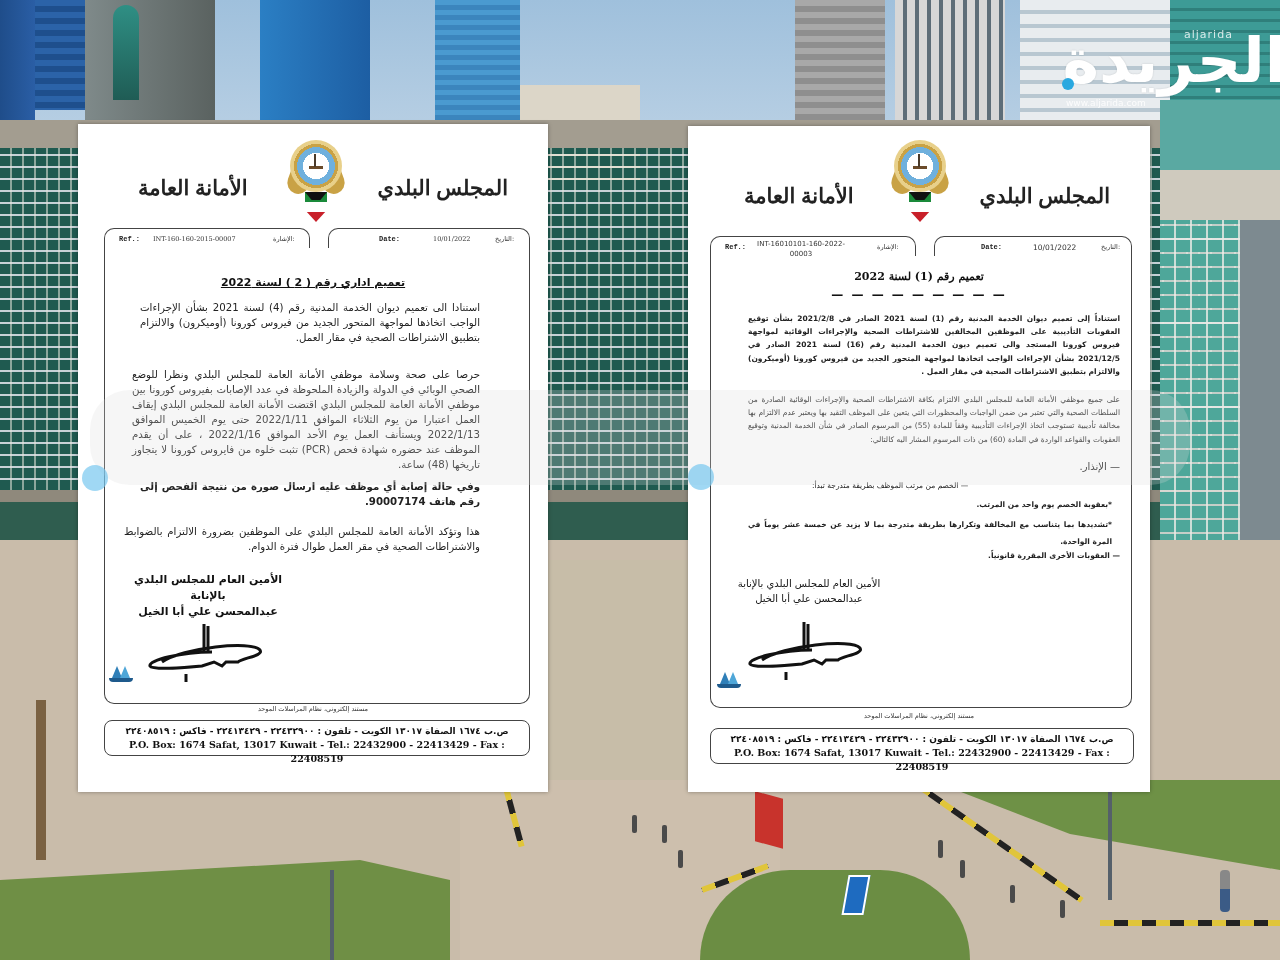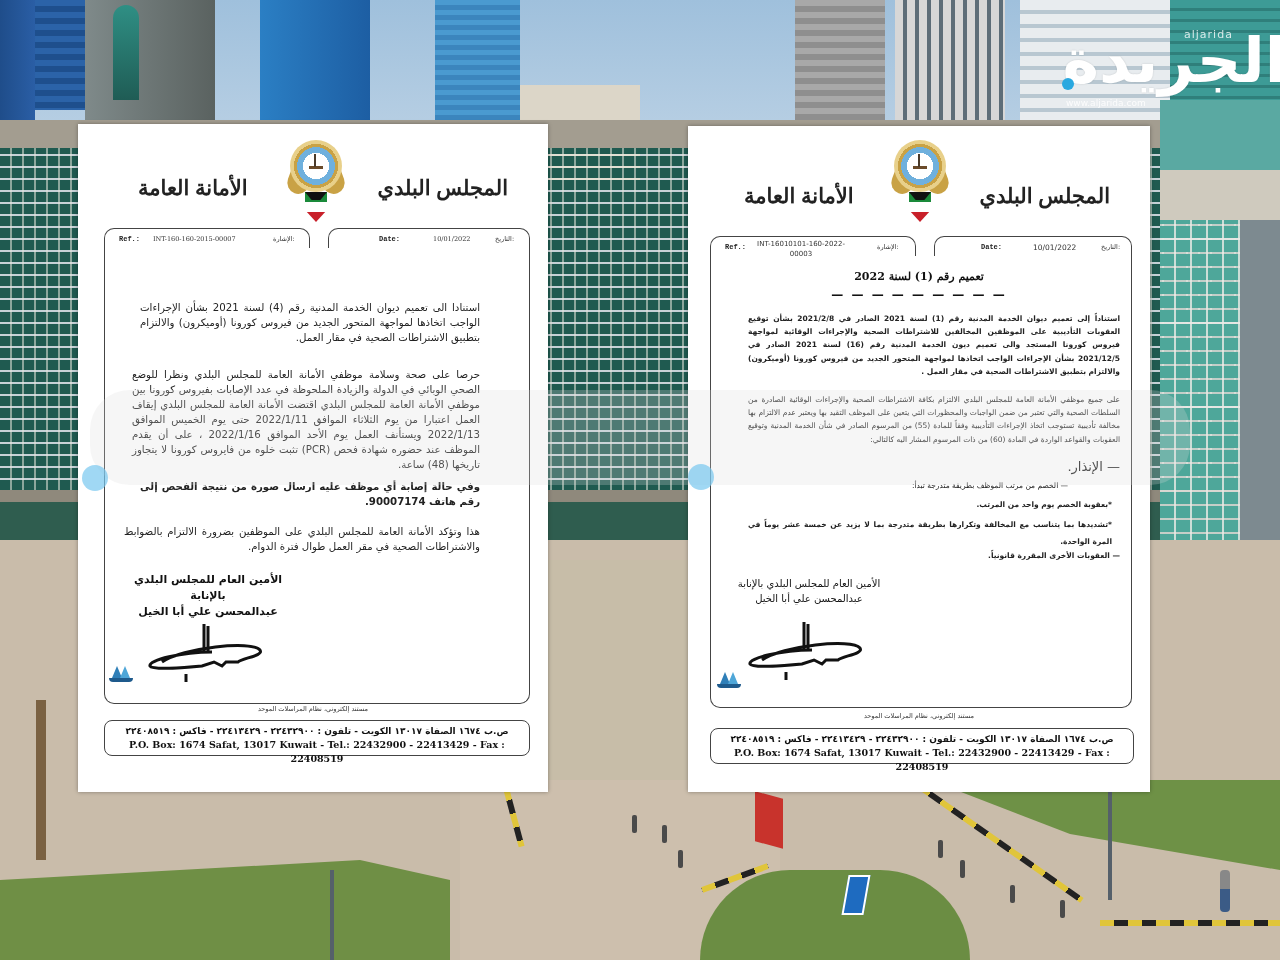--- a/index.html
+++ b/index.html
@@ -185,20 +185,21 @@
   </div>
 
   <div class="refbox" style="left:250px;width:202px;">
     <span class="refbox-label" style="left:50px;">Date:</span>
     <span class="refbox-val" style="left:104px;">10/01/2022</span>
     <span class="refbox-ar" style="left:166px;">التاريخ:</span>
   </div>
 
   <div class="body-frame" style="left:26px;top:124px;width:426px;height:456px;"></div>
 
+  <div class="title-ar" style="top:152px;font-size:11px;text-decoration:underline;">تعميم اداري رقم ( 2 ) لسنة 2022</div>
 
   <div class="para" style="left:62px;top:176px;width:340px;font-size:10.2px;line-height:15px;">استنادا الى تعميم ديوان الخدمة المدنية رقم (4) لسنة 2021 بشأن الإجراءات الواجب اتخاذها لمواجهة المتحور الجديد من فيروس كورونا (أوميكرون) والالتزام بتطبيق الاشتراطات الصحية في مقار العمل.</div>
   <div class="para" style="left:54px;top:243px;width:348px;font-size:10.2px;line-height:15px;">حرصا على صحة وسلامة موظفي الأمانة العامة للمجلس البلدي ونظرا للوضع الصحي الوبائي في الدولة والزيادة الملحوظة في عدد الإصابات بفيروس كورونا بين موظفي الأمانة العامة للمجلس البلدي اقتضت الأمانة العامة للمجلس البلدي إيقاف العمل اعتبارا من يوم الثلاثاء الموافق 2022/1/11 حتى يوم الخميس الموافق 2022/1/13 ويستأنف العمل يوم الأحد الموافق 2022/1/16 ، على أن يقدم الموظف عند حضوره شهادة فحص (PCR) تثبت خلوه من فايروس كورونا لا يتجاوز تاريخها (48) ساعة.</div>
   <div class="para" style="left:62px;top:355px;width:340px;font-size:10.2px;line-height:15px;font-weight:bold;">وفي حالة إصابة أي موظف عليه ارسال صورة من نتيجة الفحص إلى رقم هاتف 90007174.</div>
   <div class="para" style="left:46px;top:400px;width:356px;font-size:10.2px;line-height:15px;">هذا وتؤكد الأمانة العامة للمجلس البلدي على الموظفين بضرورة الالتزام بالضوابط والاشتراطات الصحية في مقر العمل طوال فترة الدوام.</div>
 
   <div class="sig-block" style="left:40px;top:448px;width:180px;font-size:11px;font-weight:bold;line-height:16px;">
     <div>الأمين العام للمجلس البلدي بالإنابة</div>
     <div>عبدالمحسن علي أبا الخيل</div>
   </div>
@@ -245,22 +246,22 @@
   </div>
 
   <div class="body-frame" style="left:22px;top:130px;width:422px;height:452px;"></div>
 
   <div class="title-ar" style="top:144px;font-size:11px;font-family:'DejaVu Serif',serif;">تعميم رقم (1) لسنة 2022</div>
   <div class="dashes" style="top:162px;">— — — — — — — — —</div>
 
   <div class="para" style="left:60px;top:186px;width:372px;font-size:7.5px;line-height:13.2px;font-weight:bold;">استناداً إلى تعميم ديوان الخدمة المدنية رقم (1) لسنة 2021 الصادر في 2021/2/8 بشأن توقيع العقوبات التأديبية على الموظفين المخالفين للاشتراطات الصحية والإجراءات الوقائية لمواجهة فيروس كورونا المستجد والى تعميم ديون الخدمة المدنية رقم (16) لسنة 2021 الصادر في 2021/12/5 بشأن الإجراءات الواجب اتخاذها لمواجهة المتحور الجديد من فيروس كورونا (أوميكرون) والالتزام بتطبيق الاشتراطات الصحية في مقار العمل .</div>
   <div class="para" style="left:60px;top:267px;width:372px;font-size:7.5px;line-height:13.2px;">على جميع موظفي الأمانة العامة للمجلس البلدي الالتزام بكافة الاشتراطات الصحية والإجراءات الوقائية الصادرة من السلطات الصحية والتي تعتبر من ضمن الواجبات والمحظورات التي يتعين على الموظف التقيد بها ويعتبر عدم الالتزام بها مخالفة تأديبية تستوجب اتخاذ الإجراءات التأديبية وفقاً للمادة (55) من المرسوم الصادر في شأن الخدمة المدنية وتوقيع العقوبات والقواعد الواردة في المادة (60) من ذات المرسوم المشار اليه كالتالي:</div>
 
-  <div class="para" style="left:140px;top:334px;width:292px;font-size:13px;line-height:13.2px;text-align:right;">— الإنذار.</div>
-  <div class="para" style="left:156px;top:353px;width:292px;font-size:7.5px;line-height:13.2px;text-align:center;">— الخصم من مرتب الموظف بطريقة متدرجة تبدأ:</div>
+  <div class="para" style="left:140px;top:334px;width:292px;font-size:10px;line-height:13.2px;text-align:right;">— الإنذار.</div>
+  <div class="para" style="left:124px;top:353px;width:292px;font-size:7.5px;line-height:13.2px;text-align:left;">— الخصم من مرتب الموظف بطريقة متدرجة تبدأ:</div>
   <div class="para" style="left:140px;top:372px;width:284px;font-size:7.5px;line-height:13.2px;text-align:right;font-weight:bold;">*بعقوبة الخصم يوم واحد من المرتب.</div>
   <div class="para" style="left:60px;top:390px;width:364px;font-size:7.5px;line-height:17px;font-weight:bold;">*تشديدها بما يتناسب مع المخالفة وتكرارها بطريقة متدرجة بما لا يزيد عن خمسة عشر يوماً في المرة الواحدة.</div>
   <div class="para" style="left:140px;top:423px;width:292px;font-size:7.5px;line-height:13.2px;text-align:right;font-weight:bold;">— العقوبات الأخرى المقررة قانونياً.</div>
 
   <div class="sig-block" style="left:36px;top:450px;width:170px;font-size:10px;line-height:15px;">
     <div>الأمين العام للمجلس البلدي بالإنابة</div>
     <div>عبدالمحسن علي أبا الخيل</div>
   </div>
 
   <svg class="signature" style="left:54px;top:494px;" width="140" height="70" viewBox="0 0 140 70">

